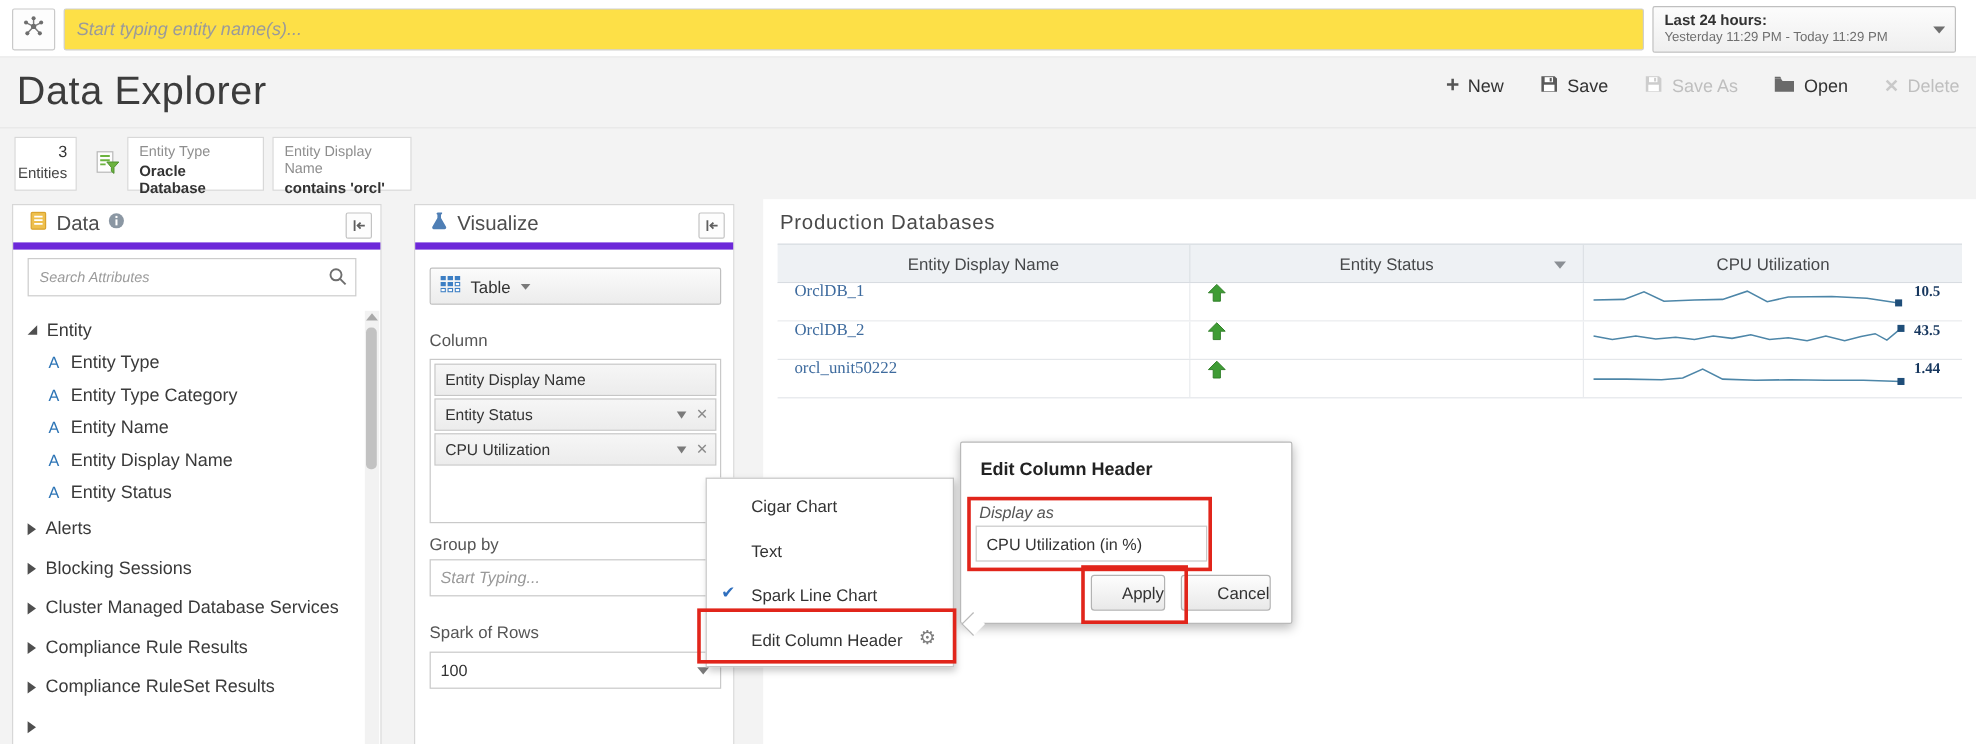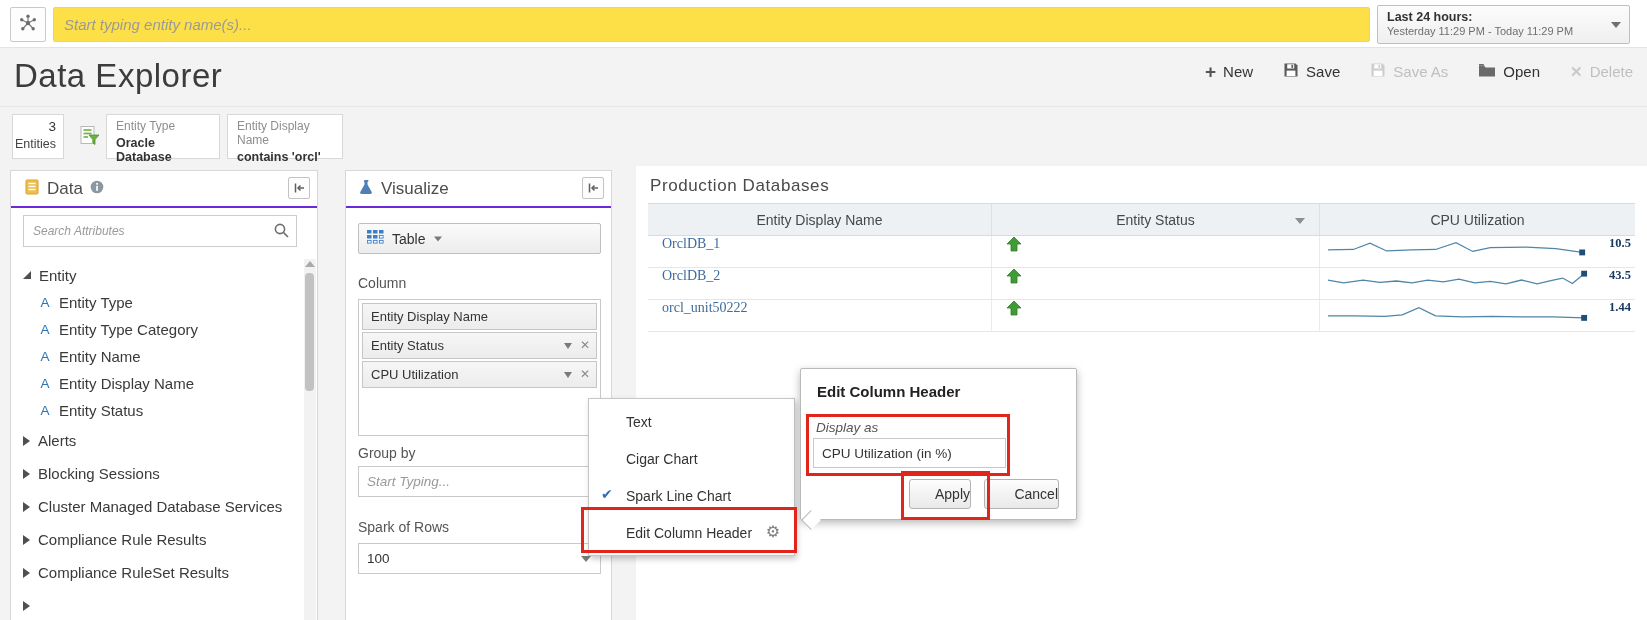--- a/index.html
+++ b/index.html
@@ -31,21 +31,21 @@
   .chip { background:#fff; border:1px solid #d8d8d8; }
   .chip-count { left:12px; top:114px; width:52px; height:45px; padding:4px 7px 0 0; text-align:right; }
   .chip-count .n { font-size:13.5px; color:#333; }
   .chip-count .l { font-size:12.5px; color:#444; margin-top:3px; }
   .chip2 { top:114px; height:45px; padding:4px 10px 0 9px; }
   .chip2 .cl { font-size:12px; color:#8e8e8e; }
   .chip2 .cv { font-size:12.5px; font-weight:bold; color:#333; margin-top:3px; }
 
   
   .panel { background:#fff; border:1px solid #d7d7d7; }
-  .phead { position:absolute; left:0; top:0; right:0; height:37px; border-bottom:2px solid #6d28d9; display:flex; align-items:center; padding:0 10px 0 13px; gap:7px; }
+  .phead { position:absolute; left:0; top:0; right:0; height:37px; border-bottom:6px solid #6d28d9; display:flex; align-items:center; padding:0 10px 0 13px; gap:7px; }
   .phead .ptitle { font-size:17px; color:#4d4d4d; }
   .collapsebtn { position:absolute; right:7px; top:6px; width:22px; height:22px; border:1px solid #c3c3c3; background:#fdfdfd; border-radius:2px; display:flex; align-items:center; justify-content:center; cursor:pointer; }
 
   .attr-search { left:12px; top:44px; width:274px; height:32px; border:1px solid #ccc; font-size:12px; font-style:italic; padding:0 30px 0 9px; color:#444; outline:none; }
   .attr-search::placeholder { color:#9a9a9a; }
   .mag { position:absolute; left:262px; top:51px; }
 
   .tree { position:absolute; left:12px; top:90px; width:272px; }
   .trow { display:flex; align-items:center; gap:8px; font-size:15px; color:#3a3a3a; cursor:pointer; }
   .trow.root { height:28px; }
@@ -74,21 +74,21 @@
   .rtitle { left:650px; top:176px; font-size:17px; color:#4a4a4a; letter-spacing:0.6px; }
   .rtable { left:648px; top:203px; width:987px; }
   .thead { display:grid; grid-template-columns:344px 328px 315px; background:#eef1f4; border-top:1px solid #d8dce1; border-bottom:1px solid #d8dce1; height:33px; }
   .th { display:flex; align-items:center; justify-content:center; font-size:14px; color:#46484a; border-right:1px solid #dde1e5; position:relative; }
   .th:last-child { border-right:none; }
   .th .hcaret { position:absolute; right:14px; top:14px; border-left:5px solid transparent; border-right:5px solid transparent; border-top:6px solid #8a8f94; width:0; height:0; }
   .trowd { display:grid; grid-template-columns:344px 328px 315px; height:32px; background:#fff; border-bottom:1px solid #e4e7ea; }
   .td { display:flex; align-items:flex-start; border-right:1px solid #e9ebee; padding-left:14px;font-family:Liberation Serif, serif; }
   .td:last-child { border-right:none; padding-left:6px; }
   .lnk { font-size:14px; color:#3e6b9e; cursor:pointer; }
-  .sparkval { font-size:12.5px; font-weight:bold; color:#17375e; margin-left:19px; }
+  .sparkval { font-size:12.5px; font-weight:bold; color:#17375e; margin-left:5px; }
 
   
   .menu { left:588px; top:398px; width:207px; background:#fff; border:1px solid #c6c6c6; box-shadow:2px 3px 6px rgba(0,0,0,.22); z-index:30; padding:4px 0; }
   .mitem { position:relative; height:37px; display:flex; align-items:center; padding-left:37px; font-size:14px; color:#333; cursor:pointer; }
   .mcheck { position:absolute; left:12px; top:9px; color:#2f6fbe; font-size:14px; font-family:"DejaVu Sans", sans-serif; }
   .mgear { position:absolute; right:14px; top:8px; color:#7d7d7d; font-size:16px; font-family:"DejaVu Sans", sans-serif; }
 
   
   .popup { left:800px; top:368px; width:277px; height:152px; background:#fff; border:1px solid #b9b9b9; border-radius:2px; box-shadow:0 3px 9px rgba(0,0,0,.28); z-index:40; }
   .popup .tail { position:absolute; left:3px; bottom:-8px; width:14px; height:14px; background:#fff; border-left:1px solid #b9b9b9; border-bottom:1px solid #b9b9b9; transform:rotate(45deg); }
@@ -405,24 +405,24 @@
               <polyline points="2,16 30,16 60,16.5 78,15 95,7.5 112,16 140,17 170,16.5 200,17 232,17 264,18" fill="none" stroke="#4d86a8" stroke-width="1.3"></polyline>
               <rect x="261" y="15" width="6" height="6" fill="#1f4e79"></rect>
             </svg></span>
           <span class="sparkval">1.44</span>
         </div>
     </div>
   </div>
 
   <div class="abs menu">
     <div class="mitem">
+        <span>Cigar Chart</span>
+      </div>
+    <div class="mitem">
         <span>Text</span>
-      </div>
-    <div class="mitem">
-        <span>Cigar Chart</span>
       </div>
     <div class="mitem">
         <span class="mcheck">✔</span>
         <span>Spark Line Chart</span>
       </div>
     <div class="mitem">
         <span>Edit Column Header</span>
         <span class="mgear">⚙</span>
       </div>
   </div>

